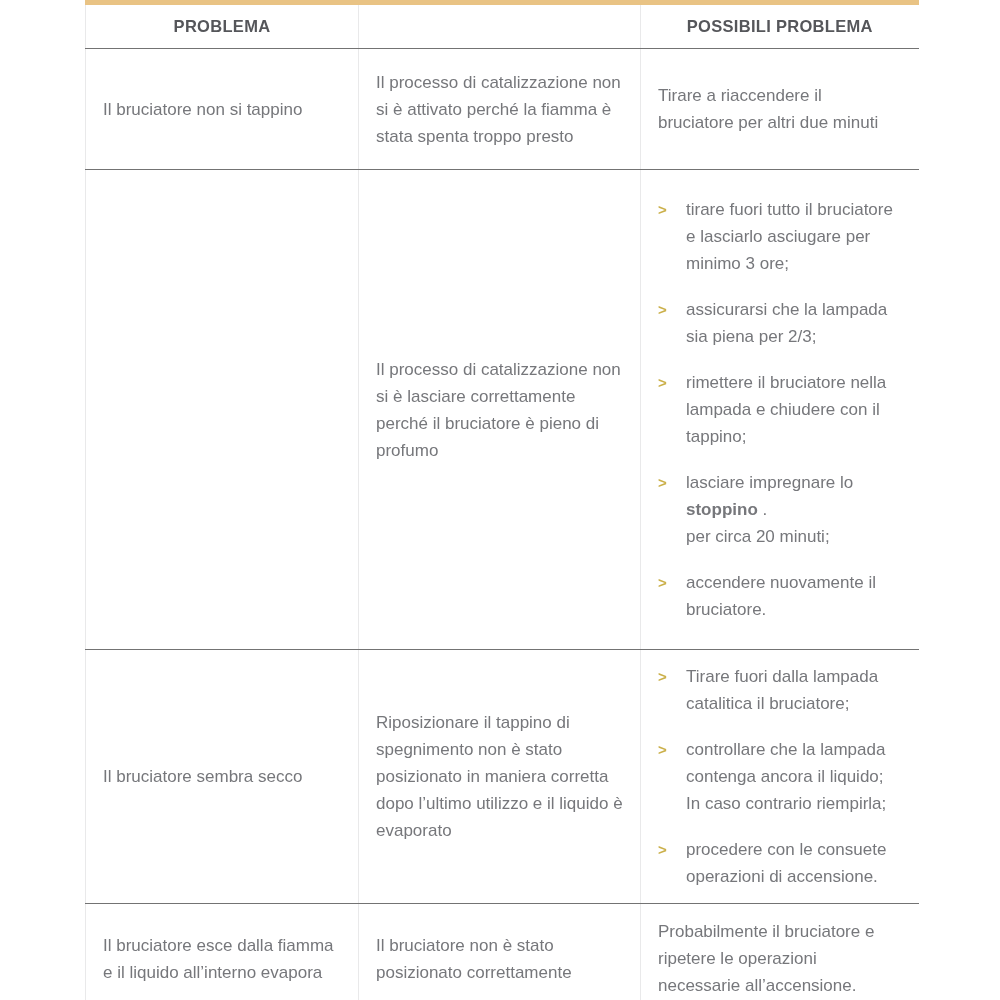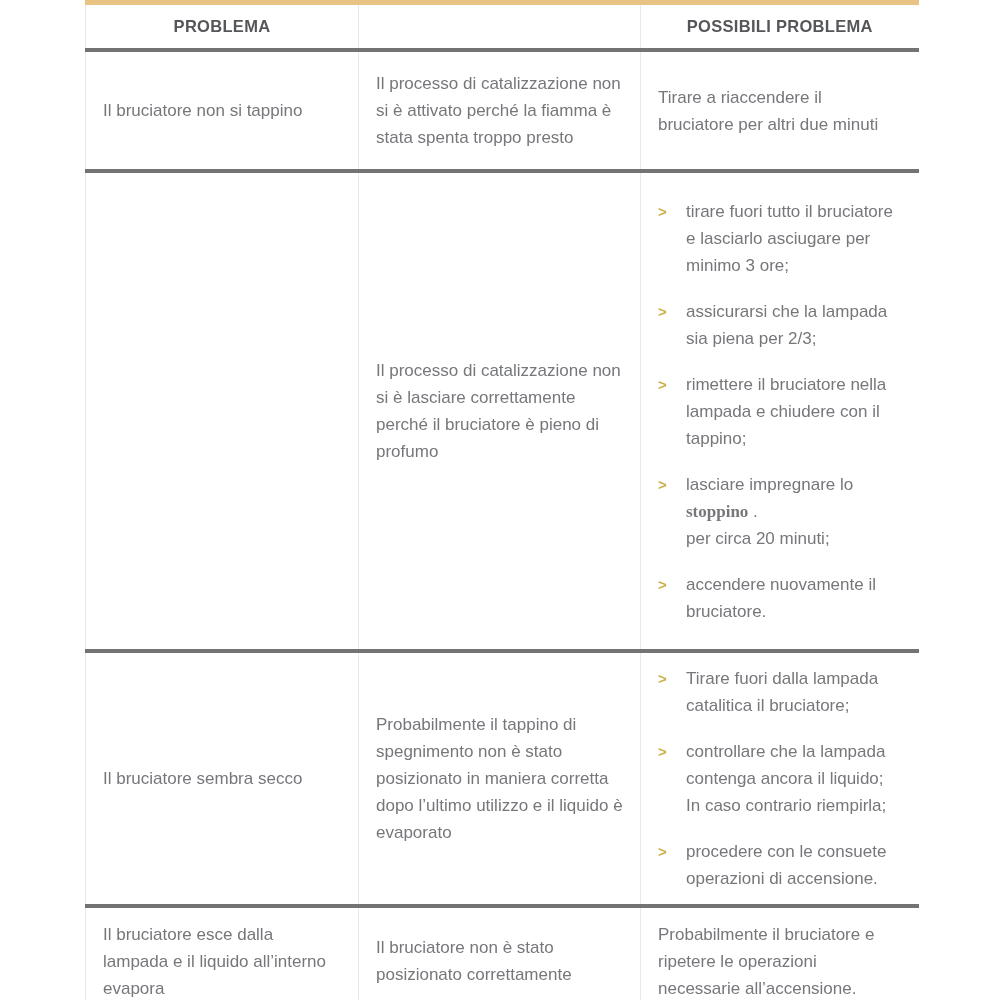--- a/index.html
+++ b/index.html
@@ -19,21 +19,21 @@
     position: absolute;
     left: 85px;
     top: 0;
     width: 833px;
     border-collapse: collapse;
     table-layout: fixed;
     border-top: 5px solid #e9c384;
     border-left: 1px solid #e9e9ea;
   }
   .tbl th, .tbl td {
-    border-bottom: 4px solid #737373;
+    border-bottom: 1px solid #737373;
     vertical-align: middle;
     color: #76777b;
     font-size: 17px;
     line-height: 27px;
     padding: 12px 17px;
     word-wrap: break-word;
   }
   .tbl th:not(:last-child), .tbl td:not(:last-child) {
     border-right: 1px solid #e9e9ea;
   }
@@ -67,21 +67,21 @@
     margin-right: 14px;
     font-weight: 700;
     font-size: 15px;
     line-height: 27px;
     color: #cbb04a;
   }
   .bullet-text {
     flex: 1 1 auto;
     white-space: pre-line;
   }
-  .bullet-text .bold { font-weight: 700; font-family: Liberation Serif, serif; }
+  .bullet-text .bold { font-weight: 700; }
 </style>
 </head>
 <body>
 
 <div class="page">
   <table class="tbl">
     <colgroup>
       <col class="c1">
         <col class="c2">
         <col class="c3">
@@ -137,42 +137,42 @@
                 <span class="bullet-text"><span>accendere nuovamente il bruciatore.</span></span>
               </div>
             </div>
         </td>
       </tr>
       <tr class="r3">
         <td>
             <div class="cell-text">Il bruciatore sembra secco</div>
           </td>
         <td>
-            <div class="cell-text">Probabilmente il tappino di spegnimento non è stato posizionato in maniera corretta dopo l’ultimo utilizzo e il liquido è evaporato</div>
+            <div class="cell-text">Riposizionare il tappino di spegnimento non è stato posizionato in maniera corretta dopo l’ultimo utilizzo e il liquido è evaporato</div>
           </td>
         <td>
           <div class="bullets">
               <div class="bullet-item">
                 <span class="chevron">&gt;</span>
                 <span class="bullet-text"><span>Tirare fuori dalla lampada catalitica il bruciatore;</span></span>
               </div>
               <div class="bullet-item">
                 <span class="chevron">&gt;</span>
                 <span class="bullet-text"><span>controllare che la lampada contenga ancora il liquido; In caso contrario riempirla;</span></span>
               </div>
               <div class="bullet-item">
                 <span class="chevron">&gt;</span>
                 <span class="bullet-text"><span>procedere con le consuete operazioni di accensione.</span></span>
               </div>
             </div>
         </td>
       </tr>
       <tr class="r4">
         <td>
-            <div class="cell-text">Il bruciatore esce dalla lampada e il liquido all’interno evapora</div>
+            <div class="cell-text">Il bruciatore esce dalla fiamma e il liquido all’interno evapora</div>
           </td>
         <td>
             <div class="cell-text">Il bruciatore non è stato posizionato correttamente</div>
           </td>
         <td>
             <div class="cell-text">Probabilmente il bruciatore e ripetere le operazioni necessarie all’accensione.</div>
           </td>
       </tr>
     </tbody>
   </table>

